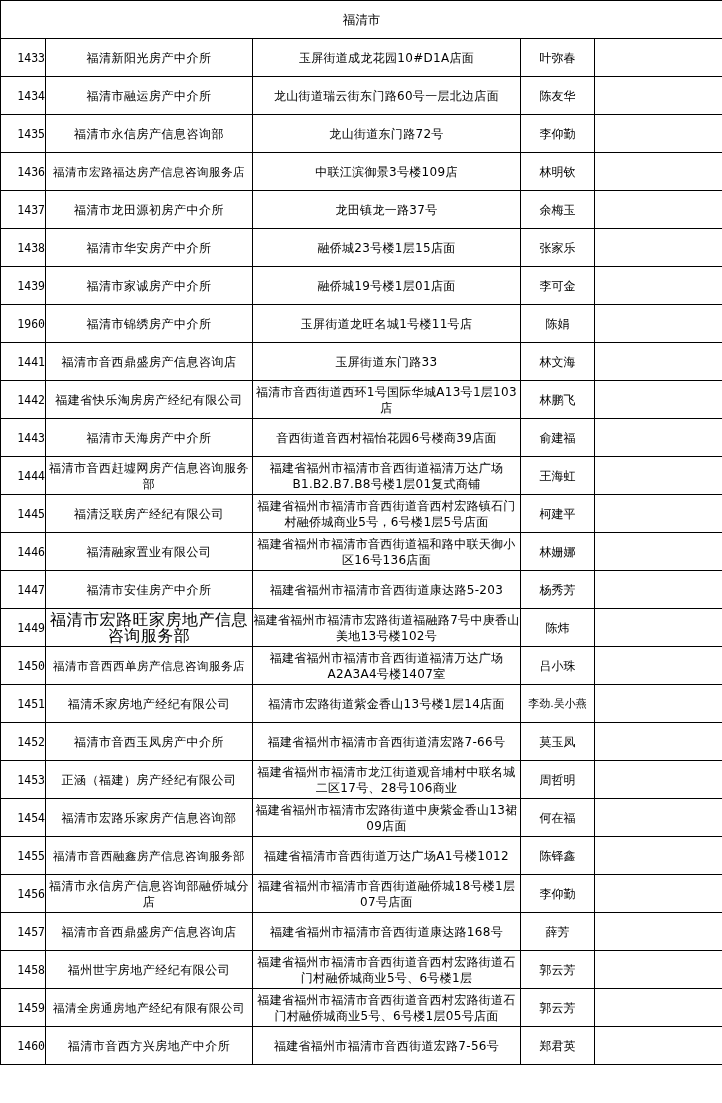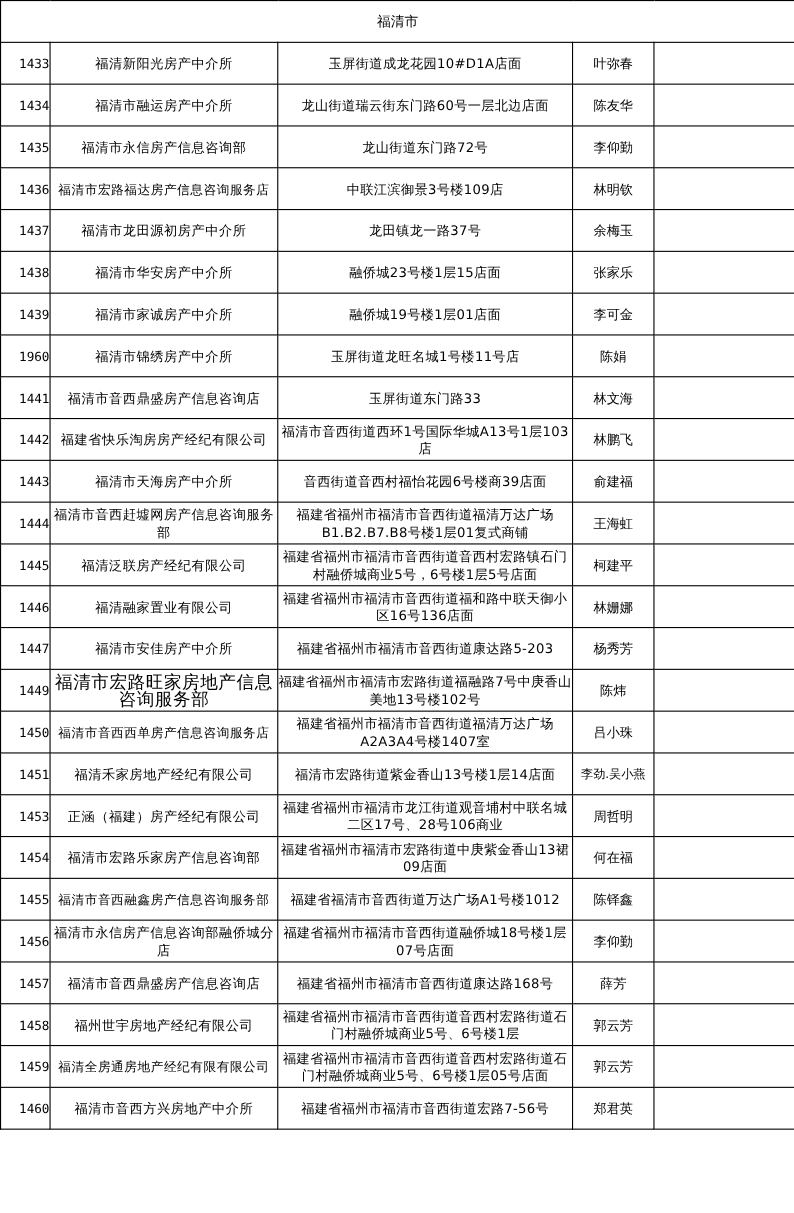--- a/index.html
+++ b/index.html
@@ -148,20 +148,27 @@
     <td class="extra"></td>
   </tr>
       <tr class="row">
     <td class="num">1451</td>
     <td class="name">福清禾家房地产经纪有限公司</td>
     <td class="addr">福清市宏路街道紫金香山13号楼1层14店面</td>
     <td class="person nowrap" style="font-size: 11px;">李劲.吴小燕</td>
     <td class="extra"></td>
   </tr>
       <tr class="row">
+    <td class="num">1452</td>
+    <td class="name">福清市音西玉凤房产中介所</td>
+    <td class="addr">福建省福州市福清市音西街道清宏路7-66号</td>
+    <td class="person">莫玉凤</td>
+    <td class="extra"></td>
+  </tr>
+      <tr class="row">
     <td class="num">1453</td>
     <td class="name">正涵（福建）房产经纪有限公司</td>
     <td class="addr">福建省福州市福清市龙江街道观音埔村中联名城二区17号、28号106商业</td>
     <td class="person">周哲明</td>
     <td class="extra"></td>
   </tr>
       <tr class="row">
     <td class="num">1454</td>
     <td class="name">福清市宏路乐家房产信息咨询部</td>
     <td class="addr">福建省福州市福清市宏路街道中庚紫金香山13裙09店面</td>

